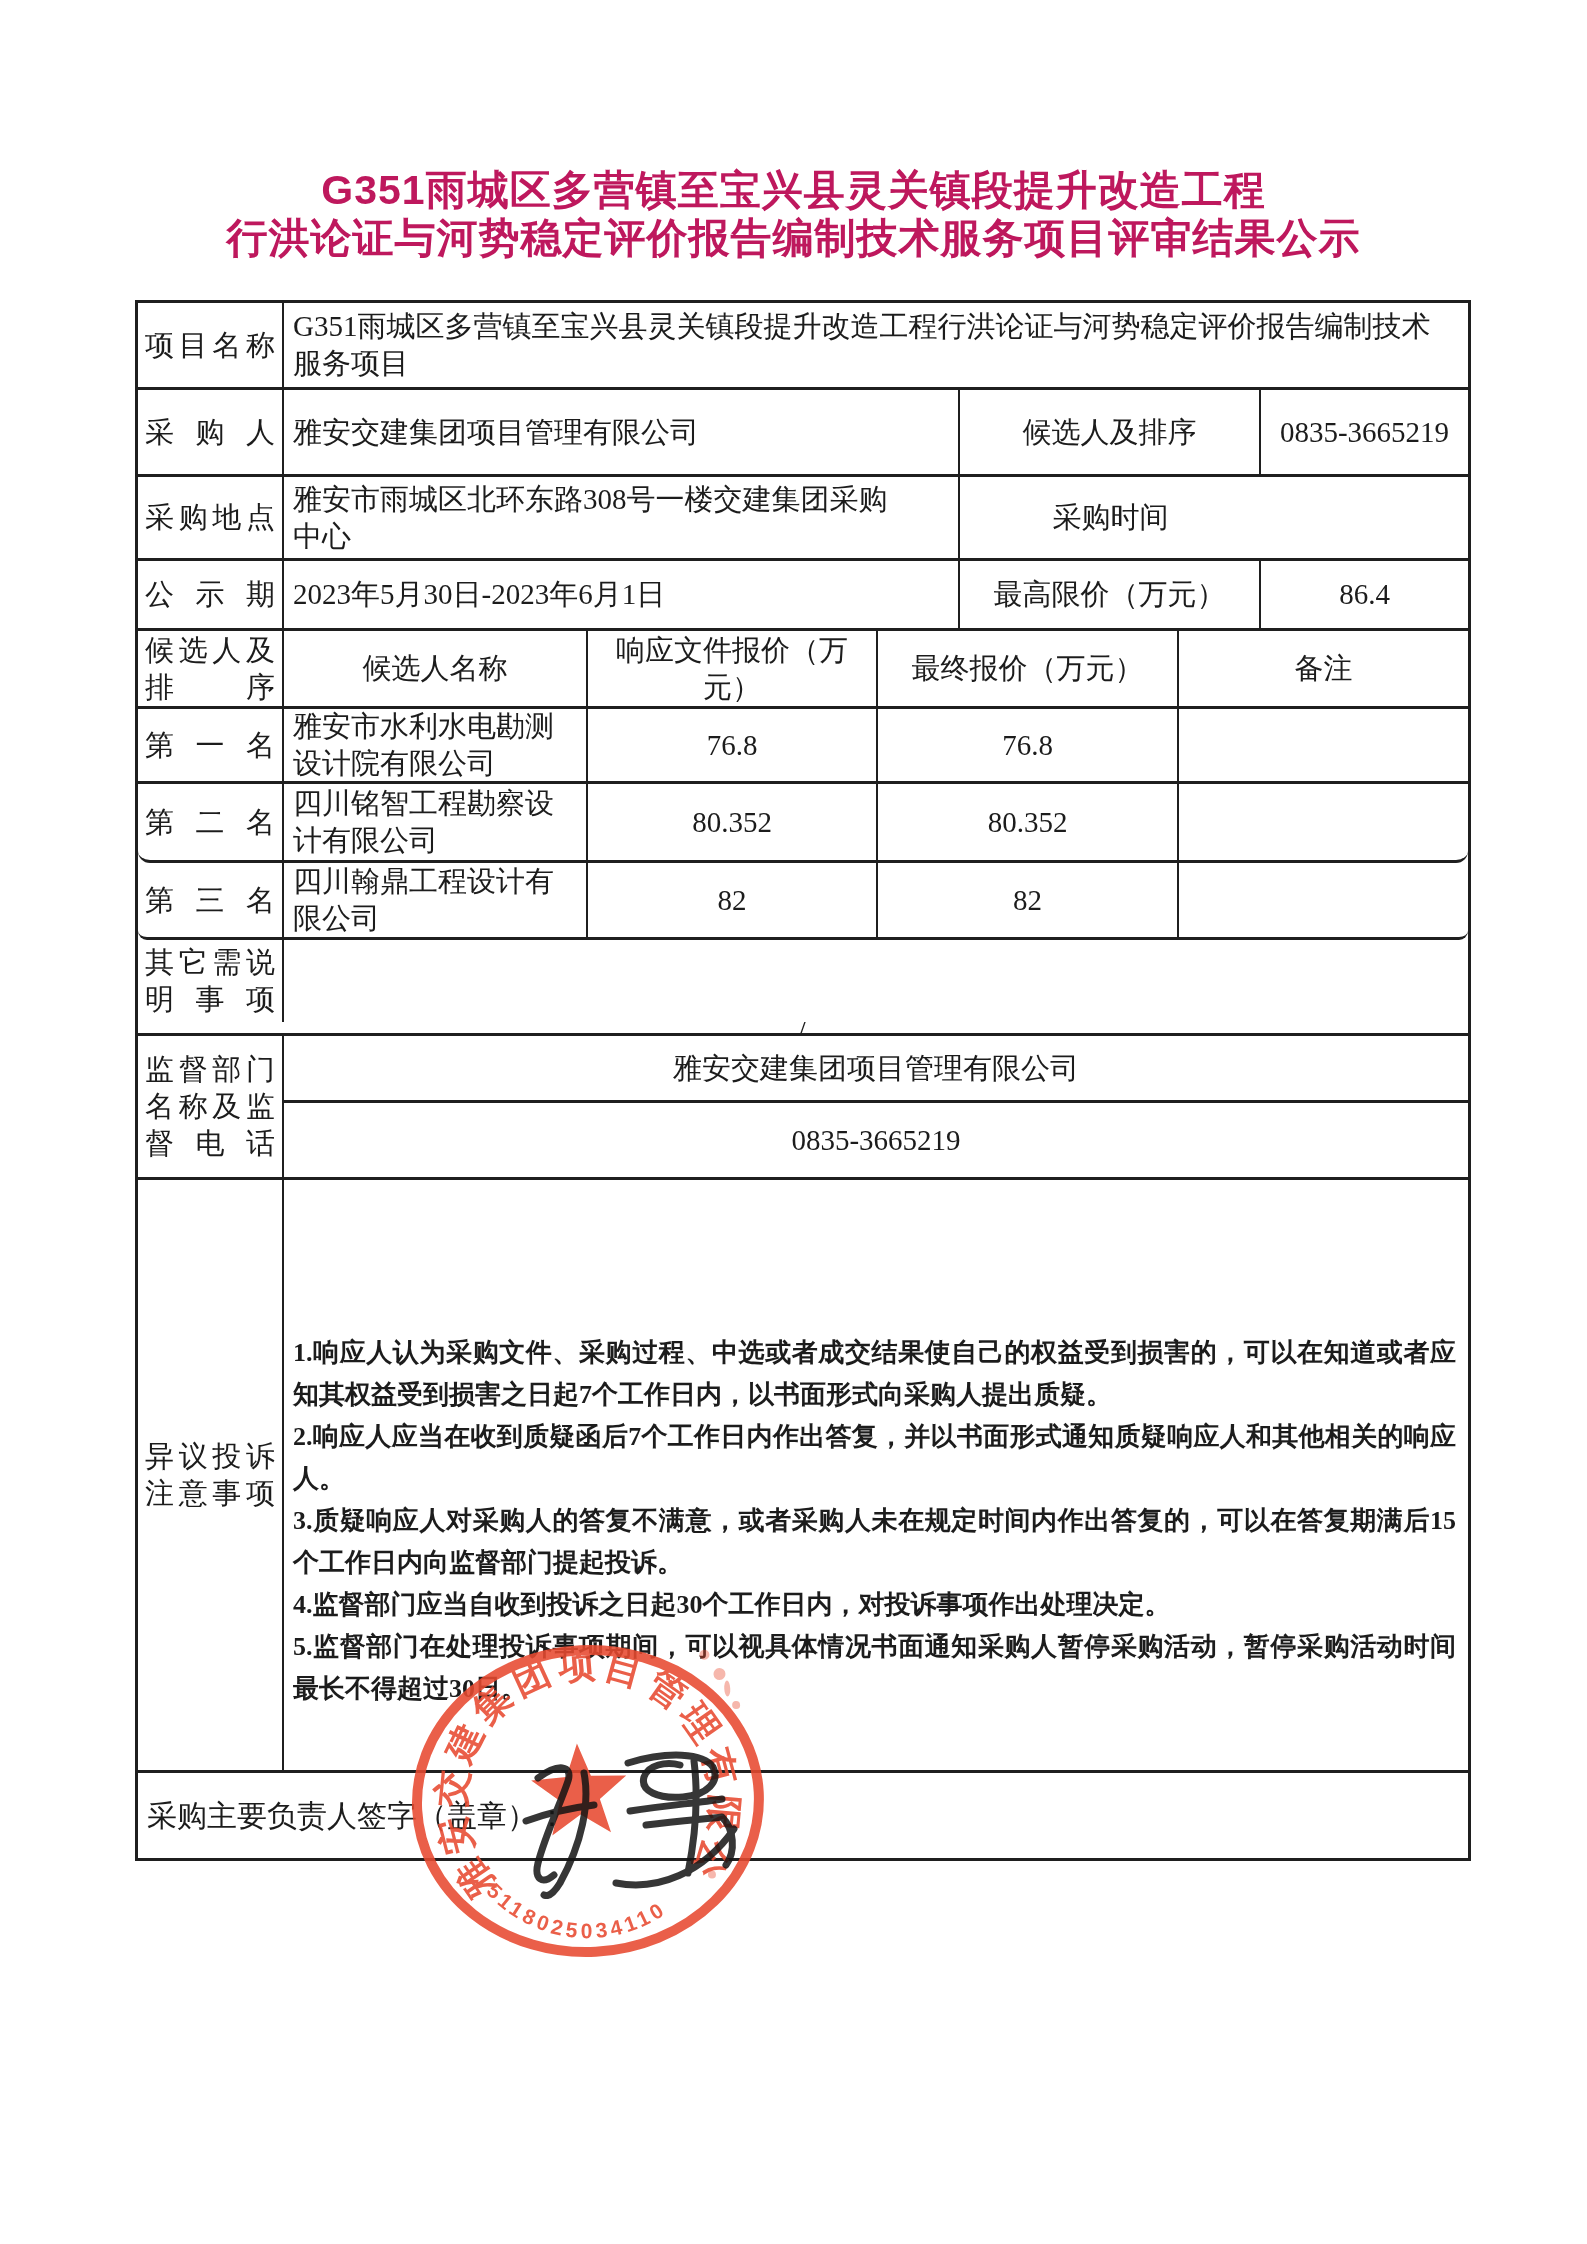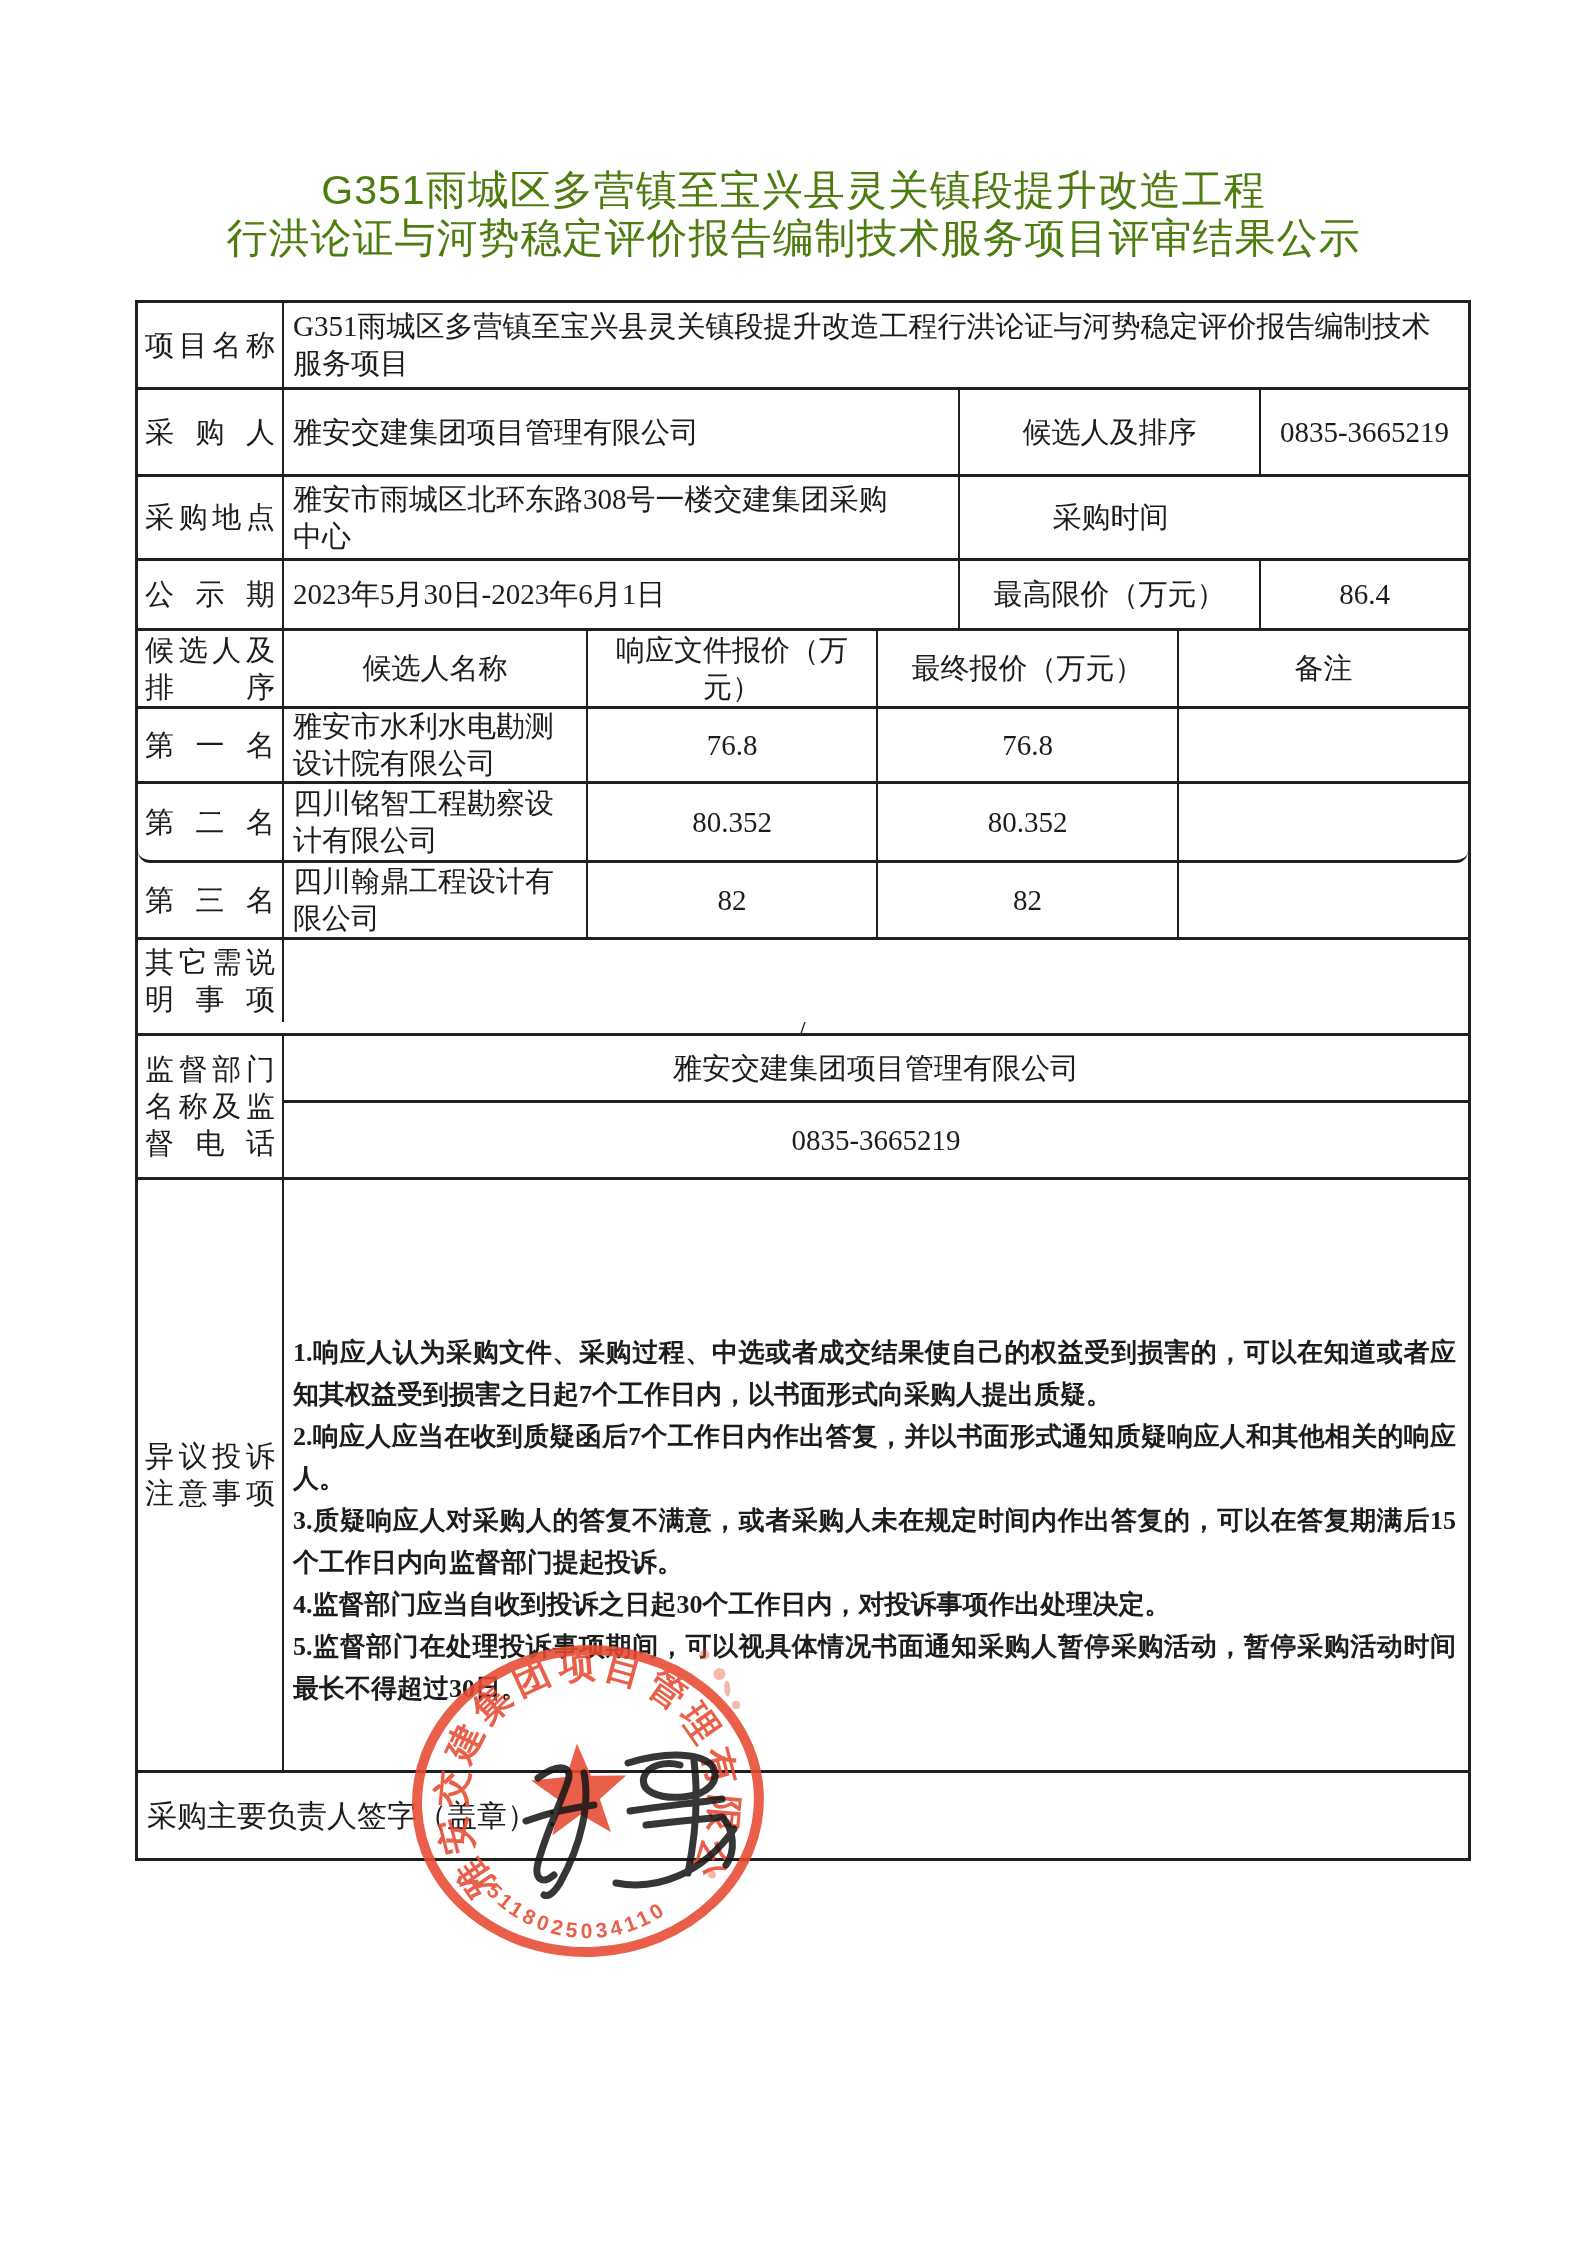--- a/index.html
+++ b/index.html
@@ -1,38 +1,38 @@
 <!DOCTYPE html>
 <html><head>
 <meta charset="utf-8">
 <style>
   html,body{margin:0;padding:0;background:#9a9a9a;}
   .page{position:relative;width:1587px;height:2244px;background:#ffffff;overflow:hidden;
         font-family:"Liberation Serif",serif;color:#1c1c1c;}
   .title{position:absolute;top:166px;left:0;width:100%;text-align:center;
-         font-family:"Liberation Sans",sans-serif;font-weight:normal;font-size:41px;
-         line-height:48px;letter-spacing:1px;color:#4d7c0f;}
+         font-family:"Liberation Sans",sans-serif;font-weight:bold;font-size:41px;
+         line-height:48px;letter-spacing:1px;color:#be185d;}
   .tbl{position:absolute;left:135px;top:300px;width:1336px;border:3px solid #1f1f1f;box-sizing:border-box;}
   .row{display:flex;border-bottom:3px solid #1f1f1f;box-sizing:border-box;}
   .row:last-child{border-bottom:none;}
   .cell{border-right:2px solid #1f1f1f;display:flex;align-items:center;
         font-size:29px;line-height:37px;box-sizing:border-box;overflow:hidden;}
   .cell:last-child{border-right:none;}
   .w1{width:146px;flex:none;justify-content:center;}
   .w2{width:304px;flex:none;}
   .w3{width:290px;flex:none;}
   .w4{width:301px;flex:none;}
   .w23{width:676px;flex:none;}
   .wf{flex:1;}
   .lbl{padding:4px 7px;}
   .jt{width:100%;text-align:justify;text-align-last:justify;}
   .ctr{justify-content:center;text-align:center;padding:4px 10px;}
   .lft{padding:4px 9px;text-align:left;}
   .r1{height:87px;} .r2{height:87px;} .r3{height:84px;} .r4{height:70px;}
-  .r5{height:78px;} .r6{height:75px;} .r7{height:79px;border-radius:12px;} .r8{height:77px;}
+  .r5{height:78px;} .r6{height:75px;} .r7{height:79px;border-radius:12px;} .r8{height:77px;border-radius:9px;}
   .r9{height:96px;flex-direction:column;} .r10{height:144px;} .r11{height:593px;} .r12{height:85px;}
   .supcol{display:flex;flex-direction:column;}
   .sub1{height:67px;border-bottom:3px solid #1f1f1f;}
   .sub2{height:74px;}
   .supcol .cell{border-right:none;width:100%;}
   .notice{display:block;padding:152px 12px 0 9px;text-align:justify;}
   .notice div{font-size:26px;line-height:42px;font-weight:bold;}
   .addrwrap{max-width:618px;}
   .sig-cell{font-size:30px;}
   .stamp{position:absolute;left:408px;top:1641px;width:360px;height:322px;

